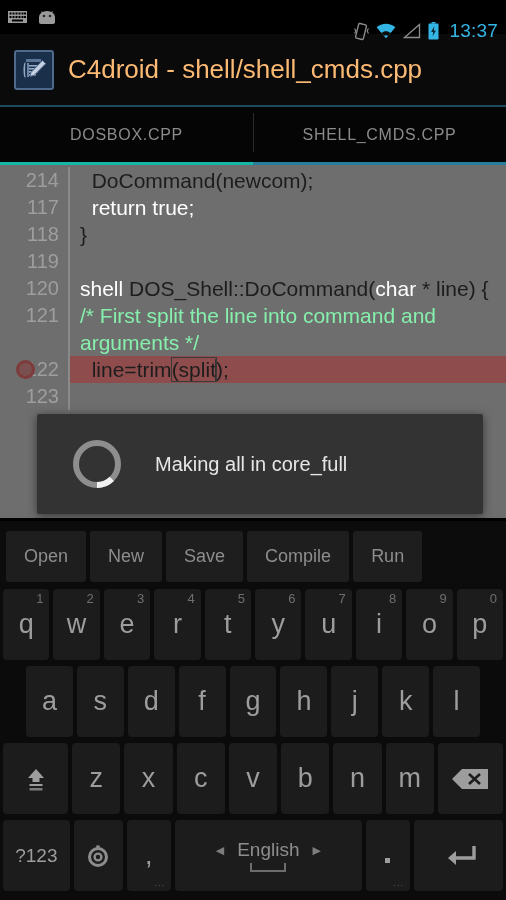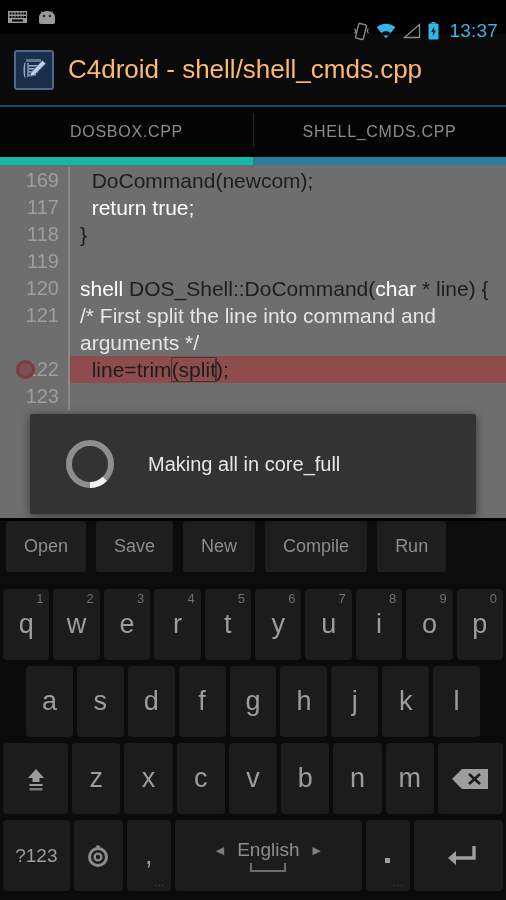--- a/index.html
+++ b/index.html
@@ -40,21 +40,21 @@
     color:#fdba74; font-size:26px; font-weight:400; white-space:nowrap;
     overflow:hidden; text-overflow:ellipsis;
   }
   .title-rule { height:2px; background:#1d4a5c; position:relative; z-index:55; }
 
   
   .tabbar { height:58px; background:#050505; display:flex; position:relative; z-index:54; }
   .tab {
     flex:1 1 50%; display:flex; align-items:center; justify-content:center;
     color:#8b8b8b; font-size:16px; letter-spacing:.7px; position:relative;
-    border-bottom:8px solid #14b8a6;
+    border-bottom:3px solid #14b8a6;
   }
   .tab.active { border-bottom-color:#2a7e9b; }
   .tab + .tab::before {
     content:""; position:absolute; left:0; top:6px; bottom:10px;
     width:1px; background:#2a2a2a;
   }
 
   
   .editor {
     position:absolute; left:0; right:0; top:165px; bottom:382px;
@@ -71,41 +71,41 @@
     color:#9e9e9e; font-size:20px; position:relative;
   }
   .gutter .bp {
     position:absolute; left:16px; top:4px; width:19px; height:19px;
     border-radius:50%; border:3px solid #7e3b3b; background:#7a5050;
   }
   .sep { flex:0 0 2px; align-self:stretch; background:#8a8a8a; }
   .code { flex:1 1 auto; padding-left:10px; color:#1d1d1d; white-space:pre-wrap; }
   .code.hl { background:#8e4c4c; }
   .kw { color:#ffffff; }
-  .cmt { color:#e5e5e5; }
+  .cmt { color:#86efac; }
   .cursor {
     display:inline-block; width:0; border-left:2px solid #333;
     height:22px; vertical-align:-4px; margin:0 -1px;
   }
   .selbox { outline:1px solid #3a3a3a; }
 
   
   .dialog {
-    position:absolute; left:30px; top:414px; width:446px; height:100px;
+    position:absolute; left:37px; top:414px; width:446px; height:100px;
     background:#333333; border-radius:2px; z-index:40;
     display:flex; align-items:center; padding-left:32px; gap:30px;
     box-shadow:0 2px 10px rgba(0,0,0,.5);
   }
   .spinner { width:56px; height:56px; flex:0 0 56px; }
   .dlg-text { color:#e6e6e6; font-size:20px; }
 
   
   .toolbar {
     position:absolute; left:0; right:0; top:521px; height:61px;
-    background:#0c0c0c; display:flex; align-items:flex-start; gap:10px;
+    background:#0c0c0c; display:flex; align-items:flex-end; gap:4px;
     padding:0 6px; z-index:30;
   }
   .tbtn {
     background:#1e1e1e; color:#8d8d8d; font-size:18px;
     border:none; border-radius:3px; height:51px; padding:0 18px;
     display:flex; align-items:center; justify-content:center;
   }
 
   
   .keyboard {
@@ -232,21 +232,21 @@
   </div>
   <div class="tab active">
     <span>SHELL_CMDS.CPP</span>
   </div>
 </div>
 
 <div class="editor">
   <div class="code-scroll">
 
     <div class="line">
-      <div class="gutter">169</div>
+      <div class="gutter">214</div>
       <div class="sep"></div>
       <div class="code">  DoCommand(newcom);</div>
     </div>
 
     <div class="line">
       <div class="gutter">117</div>
       <div class="sep"></div>
       <div class="code">  <span class="kw">return true;</span></div>
     </div>
 
@@ -296,22 +296,22 @@
     <svg viewBox="0 0 56 56" width="56" height="56">
       <circle cx="28" cy="28" r="21" fill="none" stroke="#8e8e8e" stroke-width="6"></circle>
       <path d="M28 49a21 21 0 0 0 14.8-6.2" fill="none" stroke="#f2f2f2" stroke-width="6" stroke-linecap="butt"></path>
     </svg>
   </span>
   <span class="dlg-text">Making all in core_full</span>
 </div>
 
 <div class="toolbar">
   <button class="tbtn">Open</button>
+  <button class="tbtn">New</button>
   <button class="tbtn">Save</button>
-  <button class="tbtn">New</button>
   <button class="tbtn">Compile</button>
   <button class="tbtn">Run</button>
 </div>
 
 <div class="keyboard">
 
   <div class="krow">
     <div class="key">
       <span class="hint">1</span>
       <span>q</span>

